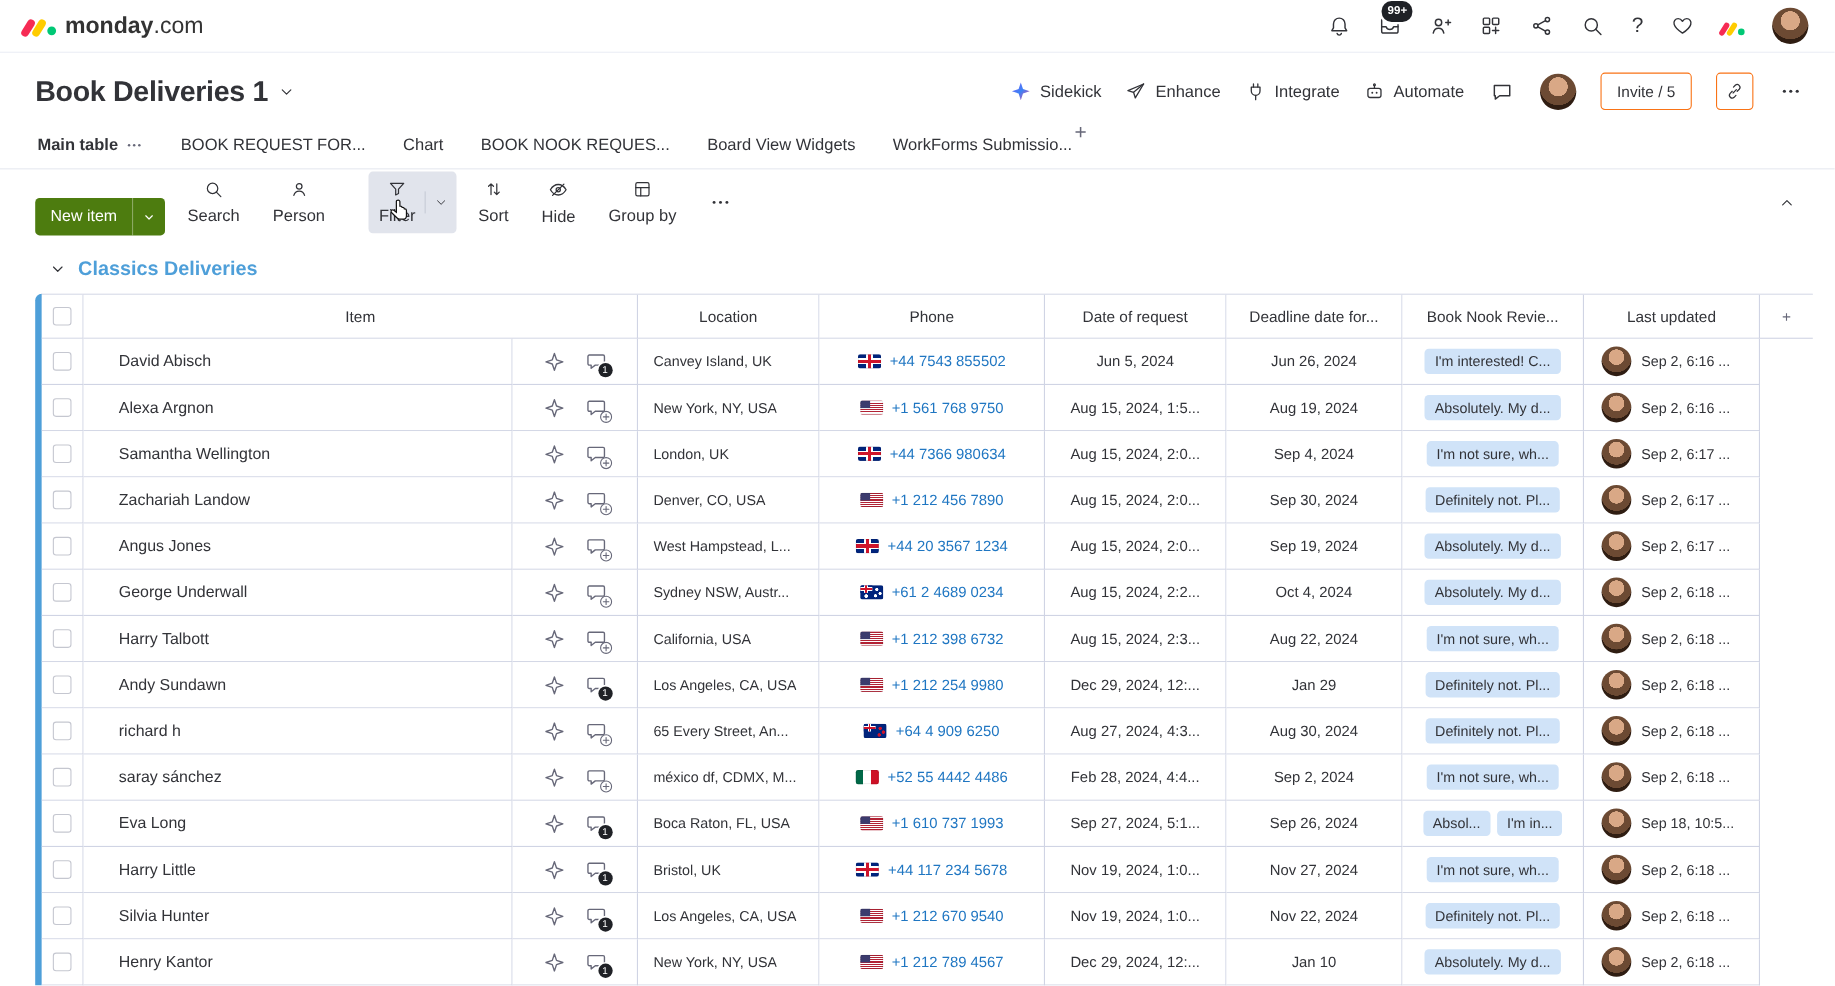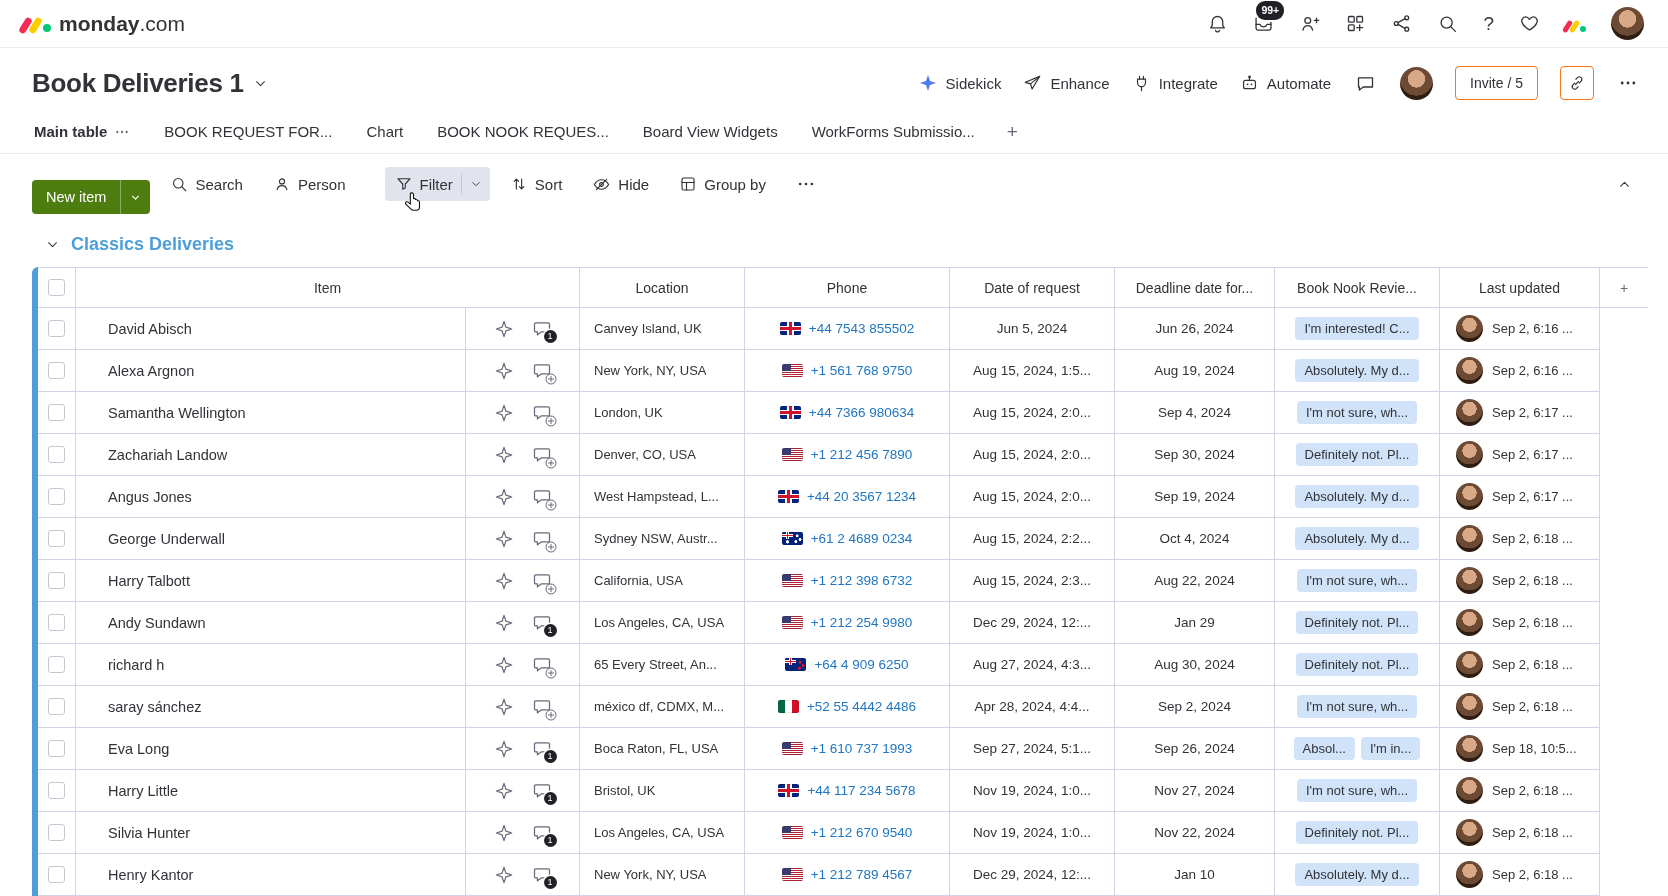--- a/index.html
+++ b/index.html
@@ -41,33 +41,33 @@
   
   .board-header{height:62px;display:flex;align-items:center;justify-content:space-between;padding:8px 28px 0 32px;}
   .bh-left{display:flex;align-items:center;gap:8px;}
   .bh-left h1{font-size:26px;font-weight:700;letter-spacing:-.3px;}
   .bh-right{display:flex;align-items:center;gap:22px;}
   .act{display:flex;align-items:center;gap:8px;font-size:15px;}
   .btn-outline{border:1px solid #f97316;border-radius:4px;height:34px;display:flex;align-items:center;padding:0 14px;font-size:14px;background:#fff;}
   .btn-sq{width:34px;justify-content:center;padding:0;}
 
   
-  .tab-bar{height:44px;display:flex;align-items:center;padding:0 32px;border-bottom:1px solid #e6e9ef;gap:30px;}
+  .tab-bar{height:44px;display:flex;align-items:flex-start;padding:0 32px;border-bottom:1px solid #e6e9ef;}
   #tabs{display:flex;align-items:center;gap:30px;height:100%;}
   .tab{height:100%;display:flex;align-items:center;gap:7px;font-size:15px;color:var(--text);padding:0 2px;}
   .tab.active span{font-weight:600;}
   .tab-dots{fill:var(--muted);}
   .tab-add{font-size:19px;color:var(--muted);font-weight:400;}
 
   
   .toolbar{margin:10px 28px 0 32px;display:flex;align-items:center;gap:10px;height:40px;}
   .new-item{display:flex;align-items:stretch;background:#4d7c0f;border-radius:4px;height:34px;overflow:hidden;margin-top:26px;}
   .ni-main{color:#fff;font-size:14.5px;font-weight:500;padding:0 14px;}
   .ni-caret{display:flex;align-items:center;padding:0 8px;border-left:1px solid rgba(255,255,255,.35);}
-  .tbtn{display:flex;align-items:center;gap:7px;font-size:15px;padding:7px 10px;border-radius:4px;}
+  .tbtn{display:flex;align-items:center;gap:7px;font-size:15px;padding:7px 10px;border-radius:4px;flex-direction:column;}
   .filter-wrap{position:relative;display:flex;align-items:center;background:#e1e4ec;border-radius:4px;margin-left:19px;}
   .filter-wrap .tbtn{padding-right:8px;}
   .fdiv{width:1px;height:20px;background:#c6cad6;}
   .f-caret{display:flex;align-items:center;padding:0 7px;height:34px;}
   .cursor-svg{position:absolute;left:18px;top:25px;z-index:6;}
   .collapse-btn{margin-left:auto;display:flex;align-items:center;justify-content:center;width:32px;height:32px;border-radius:4px;}
 
   
   .group-header{margin:30px 32px 0 44px;display:flex;align-items:center;gap:10px;}
   .group-header h2{font-size:18px;font-weight:700;color:var(--group-color,#4e9fd9);}
@@ -815,21 +815,21 @@
       </span>
     </div>
     <div class="cell c-loc">
             <span>méxico df, CDMX, M...</span>
           </div>
     <div class="cell c-phone">
       <span class="flag flag-mx"></span>
       <a>+52 55 4442 4486</a>
     </div>
     <div class="cell c-date">
-            <span>Apr 28, 2024, 4:4...</span>
+            <span>Feb 28, 2024, 4:4...</span>
           </div>
     <div class="cell c-deadline">
             <span>Sep 2, 2024</span>
           </div>
     <div class="cell c-review">
             <span class="chip">I'm not sure, wh...</span>
           </div>
     <div class="cell c-updated">
       <span class="avatar av-sm"></span>
       <span class="txt">Sep 2, 6:18 ...</span>

